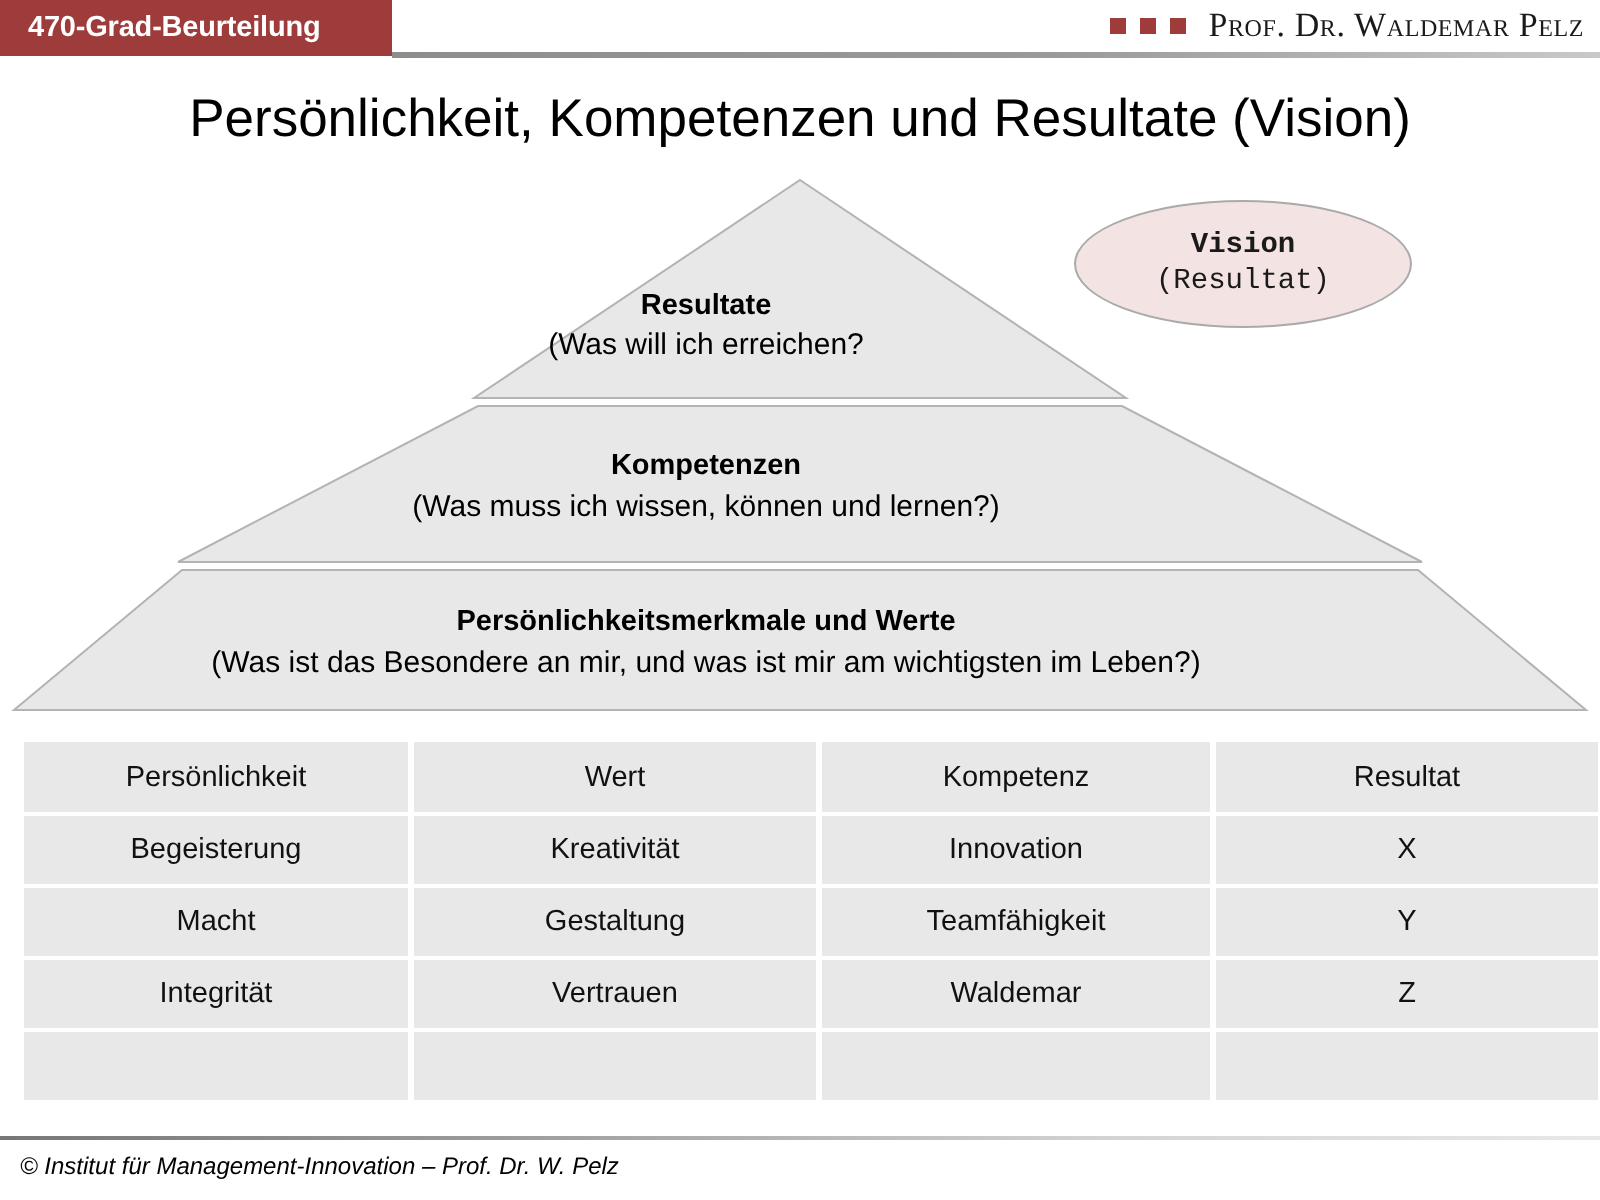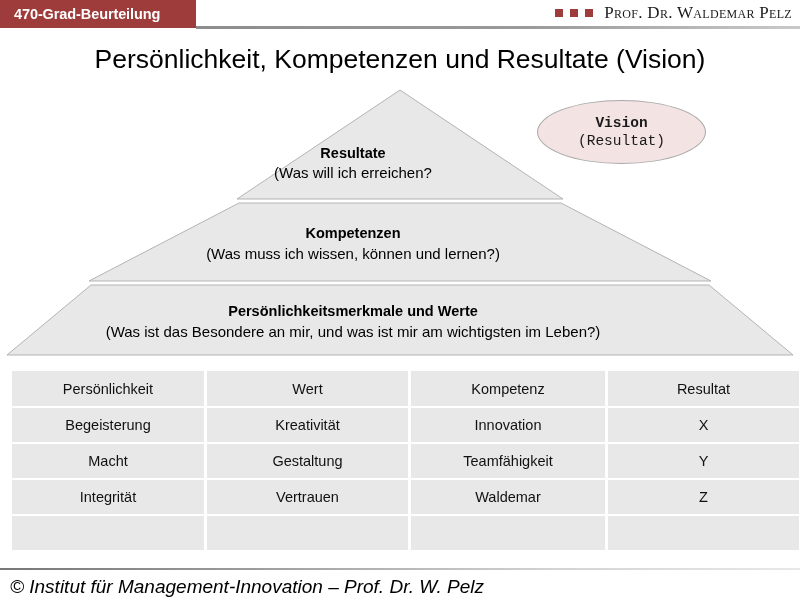--- a/index.html
+++ b/index.html
@@ -160,21 +160,21 @@
   
   #footer-rule {
     position: absolute;
     left: 0; top: 568px;
     width: 800px; height: 2px;
     background: linear-gradient(to right, #777777 0%, #9a9a9a 30%, #d4d4d4 70%, #e8e8e8 100%);
   }
   #footer-text {
     position: absolute;
     left: 10px; top: 576px;
-    font-size: 19px;
+    font-size: 12px;
     font-style: italic;
     color: #000000;
     white-space: nowrap;
   }
 </style>
 </head>
 <body>
 
 <div id="header-bar">
   <div id="header-tag">470-Grad-Beurteilung</div>

